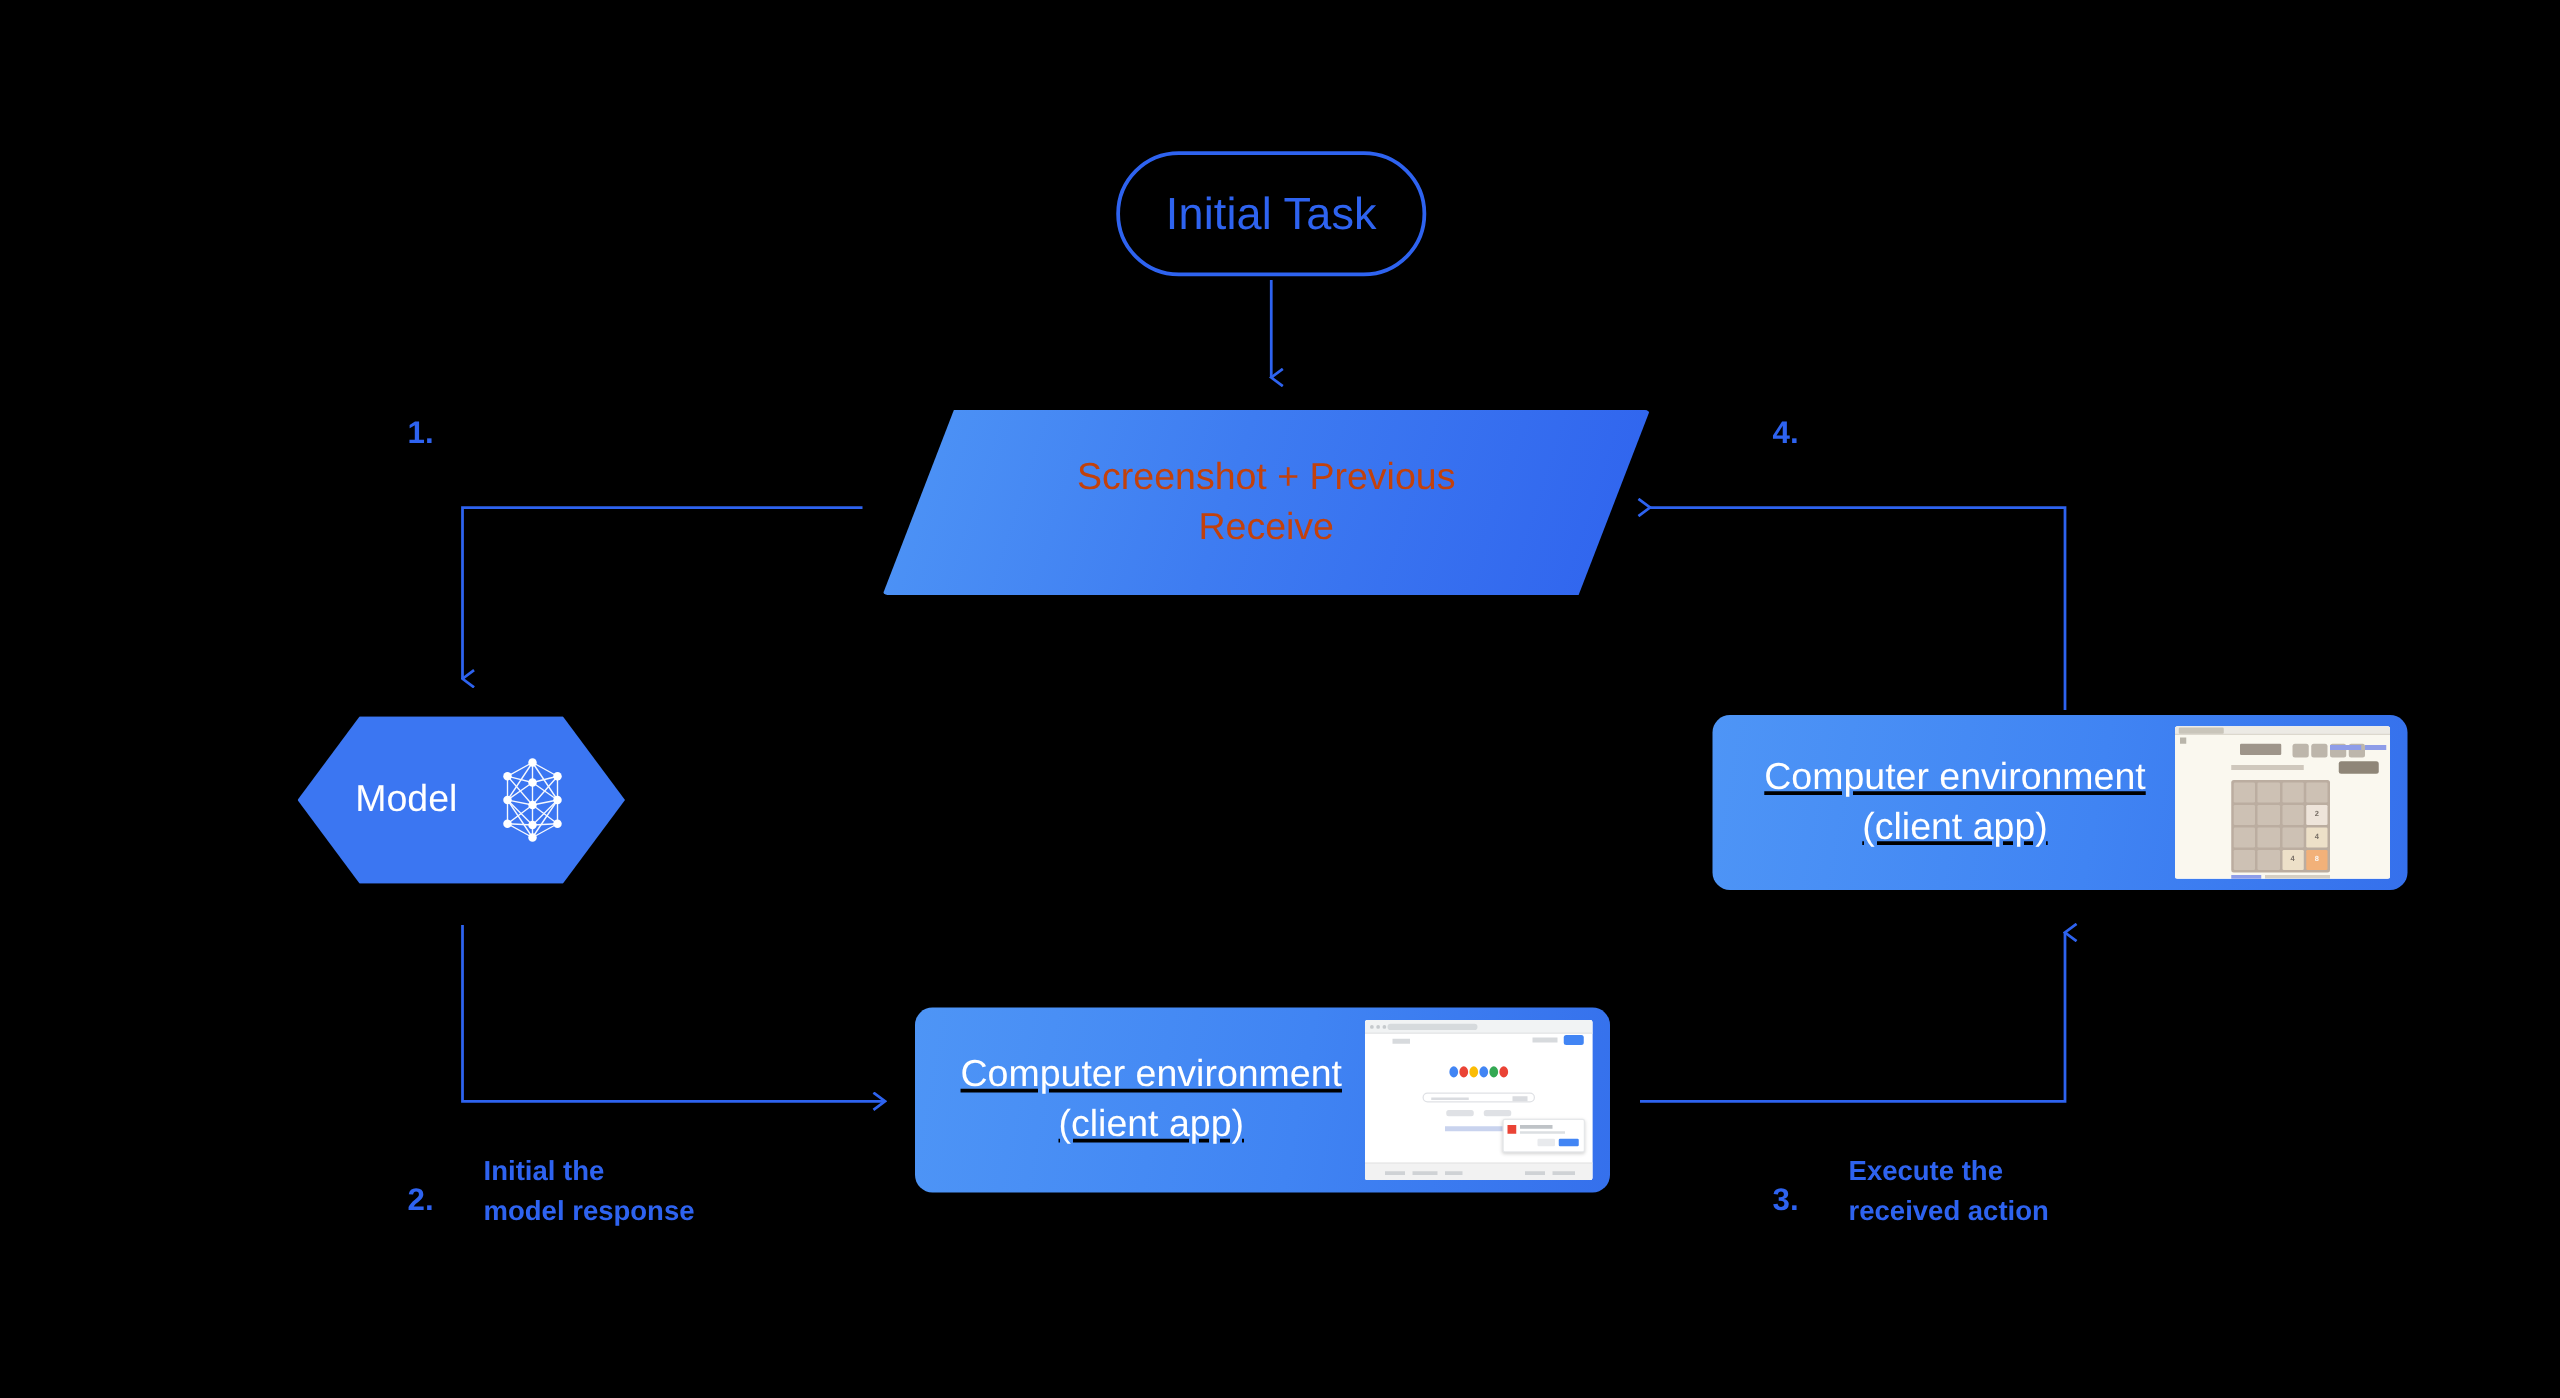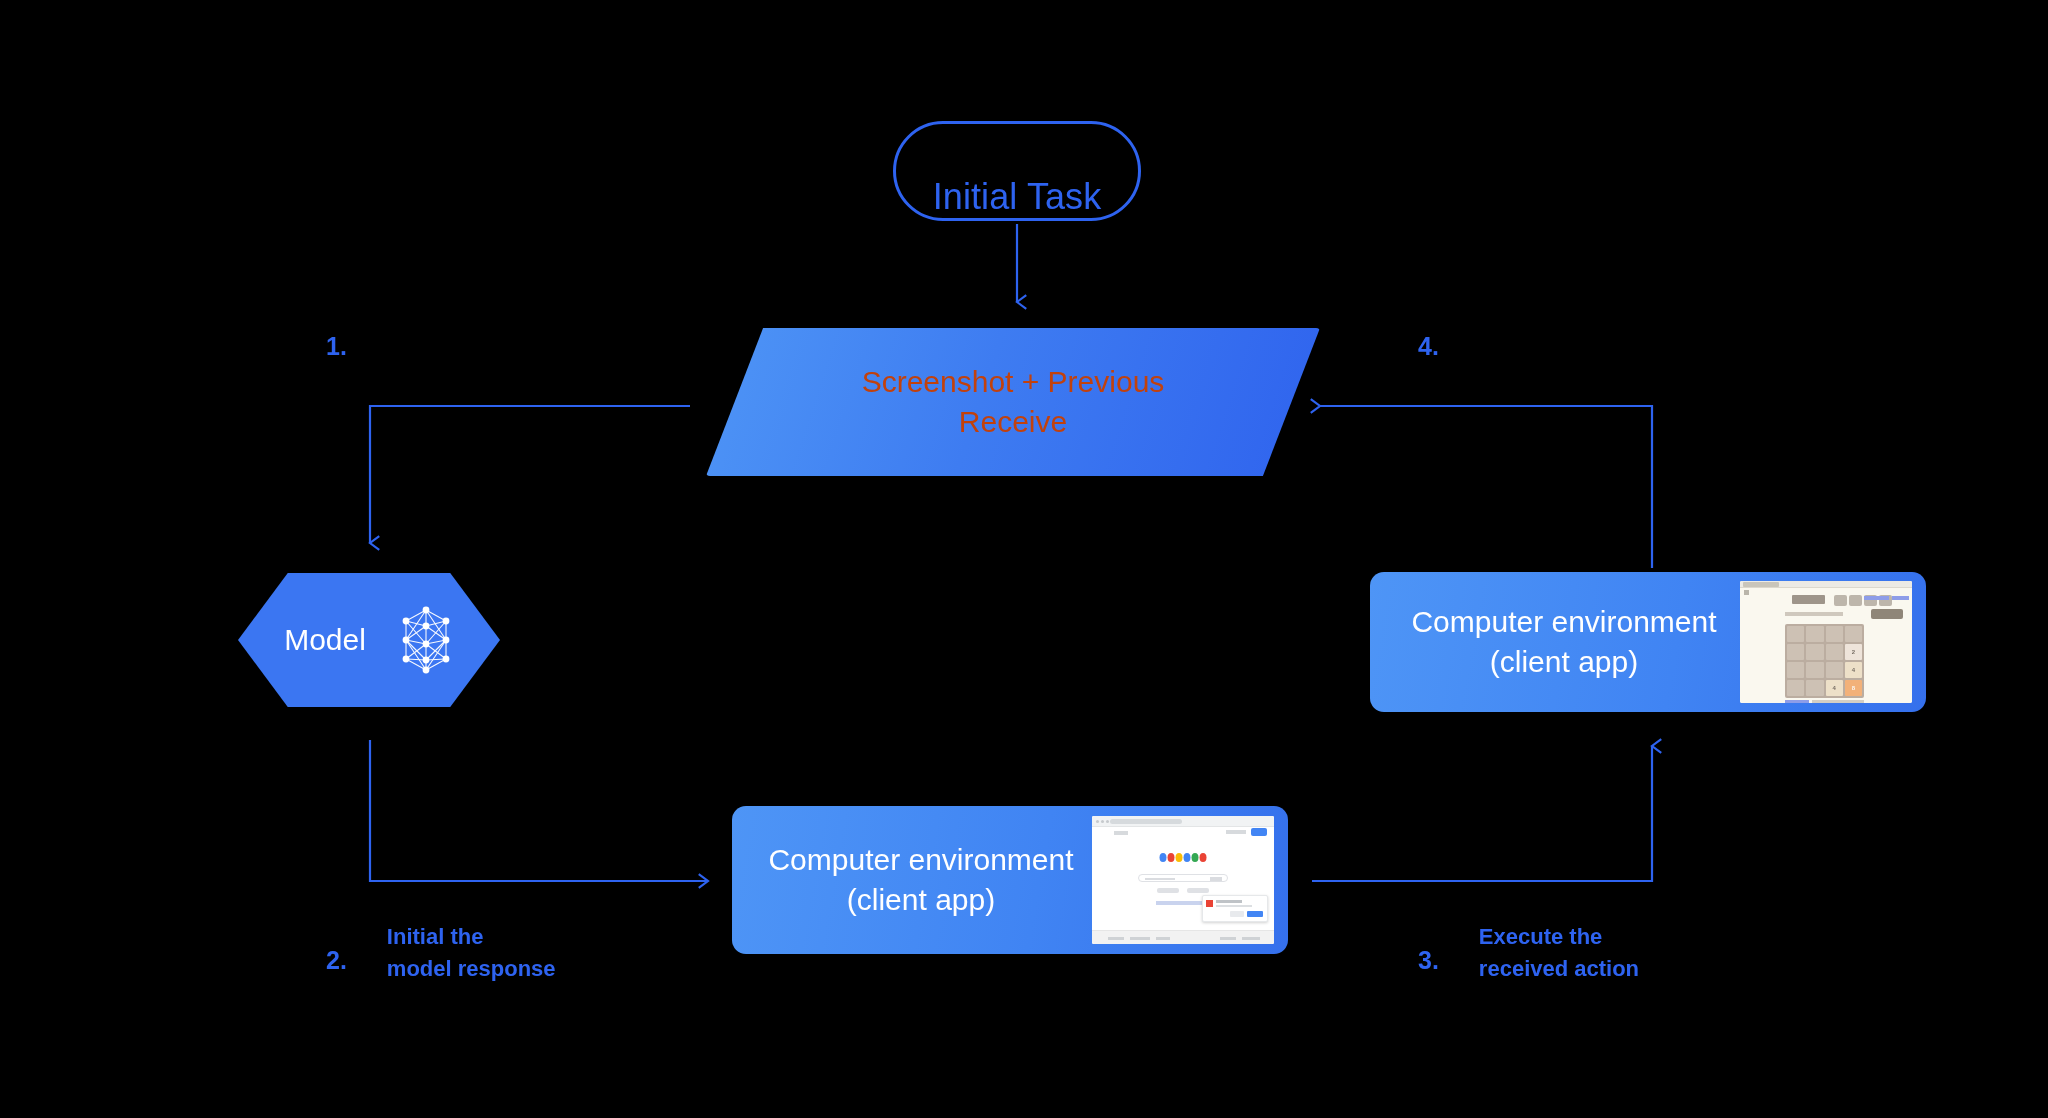--- a/index.html
+++ b/index.html
@@ -20,21 +20,21 @@
   
   .pill {
     position: absolute;
     left: 893px;
     top: 121px;
     width: 248px;
     height: 100px;
     border: 3px solid #2e63f0;
     border-radius: 50px;
     display: flex;
-    align-items: flex-end;
+    align-items: center;
     justify-content: center;
   }
   .pill-label {
     color: #2e63f0;
     font-size: 36px;
     letter-spacing: .1px;
     white-space: nowrap;
   }
 
   
@@ -95,20 +95,21 @@
   .nn-icon { width: 56px; height: 72px; display: block; }
 
   
   .env-card {
     position: absolute;
     border-radius: 14px;
     overflow: hidden;
     background: linear-gradient(100deg, #4e95f6 0%, #4084f3 55%, #3570ec 100%);
     display: flex;
     align-items: center;
+    text-decoration: underline;
   }
   .env-card.top { left: 1370px; top: 572px; width: 556px; height: 140px; }
   .env-card.bottom { left: 732px; top: 806px; width: 556px; height: 148px; }
 
   .env-label {
     color: #ffffff;
     font-size: 30px;
     line-height: 1.33;
     text-align: center;
     flex: 1;

